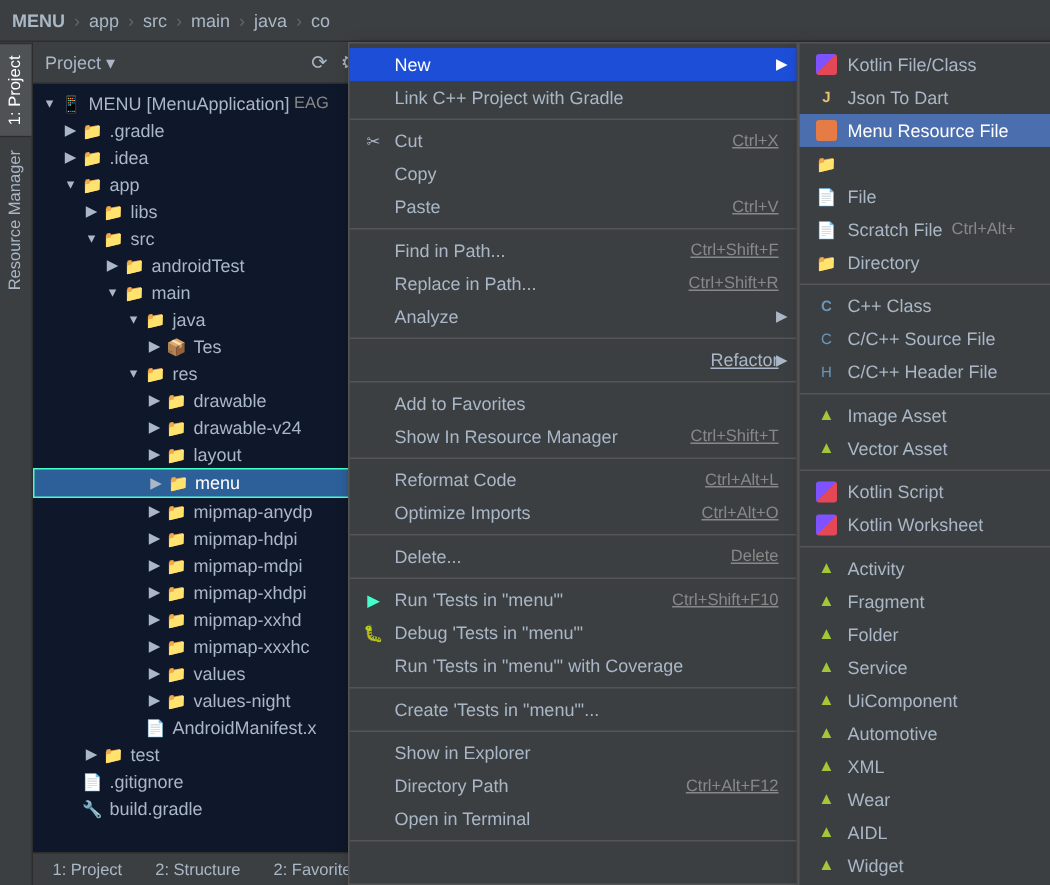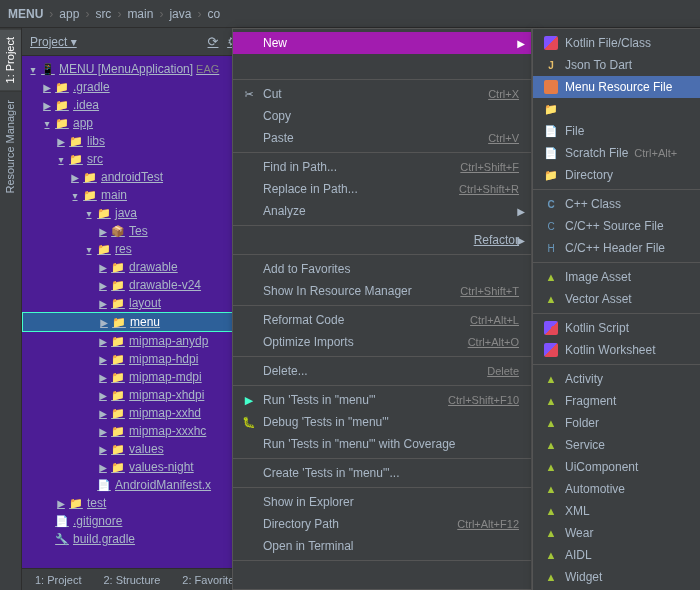--- a/index.html
+++ b/index.html
@@ -54,26 +54,25 @@
       white-space: nowrap;
     }
     .left-tab.active {
       background: #4e5254;
       color: #fff;
     }
 
     
     .project-panel {
       width: 228px;
-      background: #4c1d95;
+      background: #0f172a;
       border-right: 1px solid #2d2d2d;
       display: flex;
       flex-direction: column;
       overflow: hidden;
-      text-decoration: underline;
     }
     .project-header {
       height: 28px;
       background: #3c3f41;
       display: flex;
       align-items: center;
       padding: 0 8px;
       border-bottom: 1px solid #2d2d2d;
       gap: 6px;
     }
@@ -154,21 +153,21 @@
     }
     .menu-item {
       display: flex;
       align-items: center;
       padding: 3px 12px 3px 8px;
       cursor: pointer;
       position: relative;
       min-height: 22px;
     }
     .menu-item.highlighted {
-      background: #a21caf;
+      background: #1d4ed8;
       color: #fff;
     }
     .menu-item-icon {
       width: 16px;
       height: 16px;
       margin-right: 6px;
       display: inline-flex;
       align-items: center;
       justify-content: center;
       font-size: 11px;
@@ -530,20 +529,21 @@
 
   <div class="context-menu">
 
     <div class="menu-item highlighted">
       <span class="menu-item-icon"></span>
       <span class="menu-item-label">New</span>
       <span class="menu-item-arrow">▶</span>
     </div>
     <div class="menu-item">
       <span class="menu-item-icon"></span>
+      <span class="menu-item-label">Link C++ Project with Gradle</span>
     </div>
     <div class="menu-separator"></div>
     <div class="menu-item">
       <span class="menu-item-icon">✂</span>
       <span class="menu-item-label">Cut</span>
       <span class="menu-item-shortcut">Ctrl+X</span>
     </div>
     <div class="menu-item">
       <span class="menu-item-icon"></span>
       <span class="menu-item-label">Copy</span>

